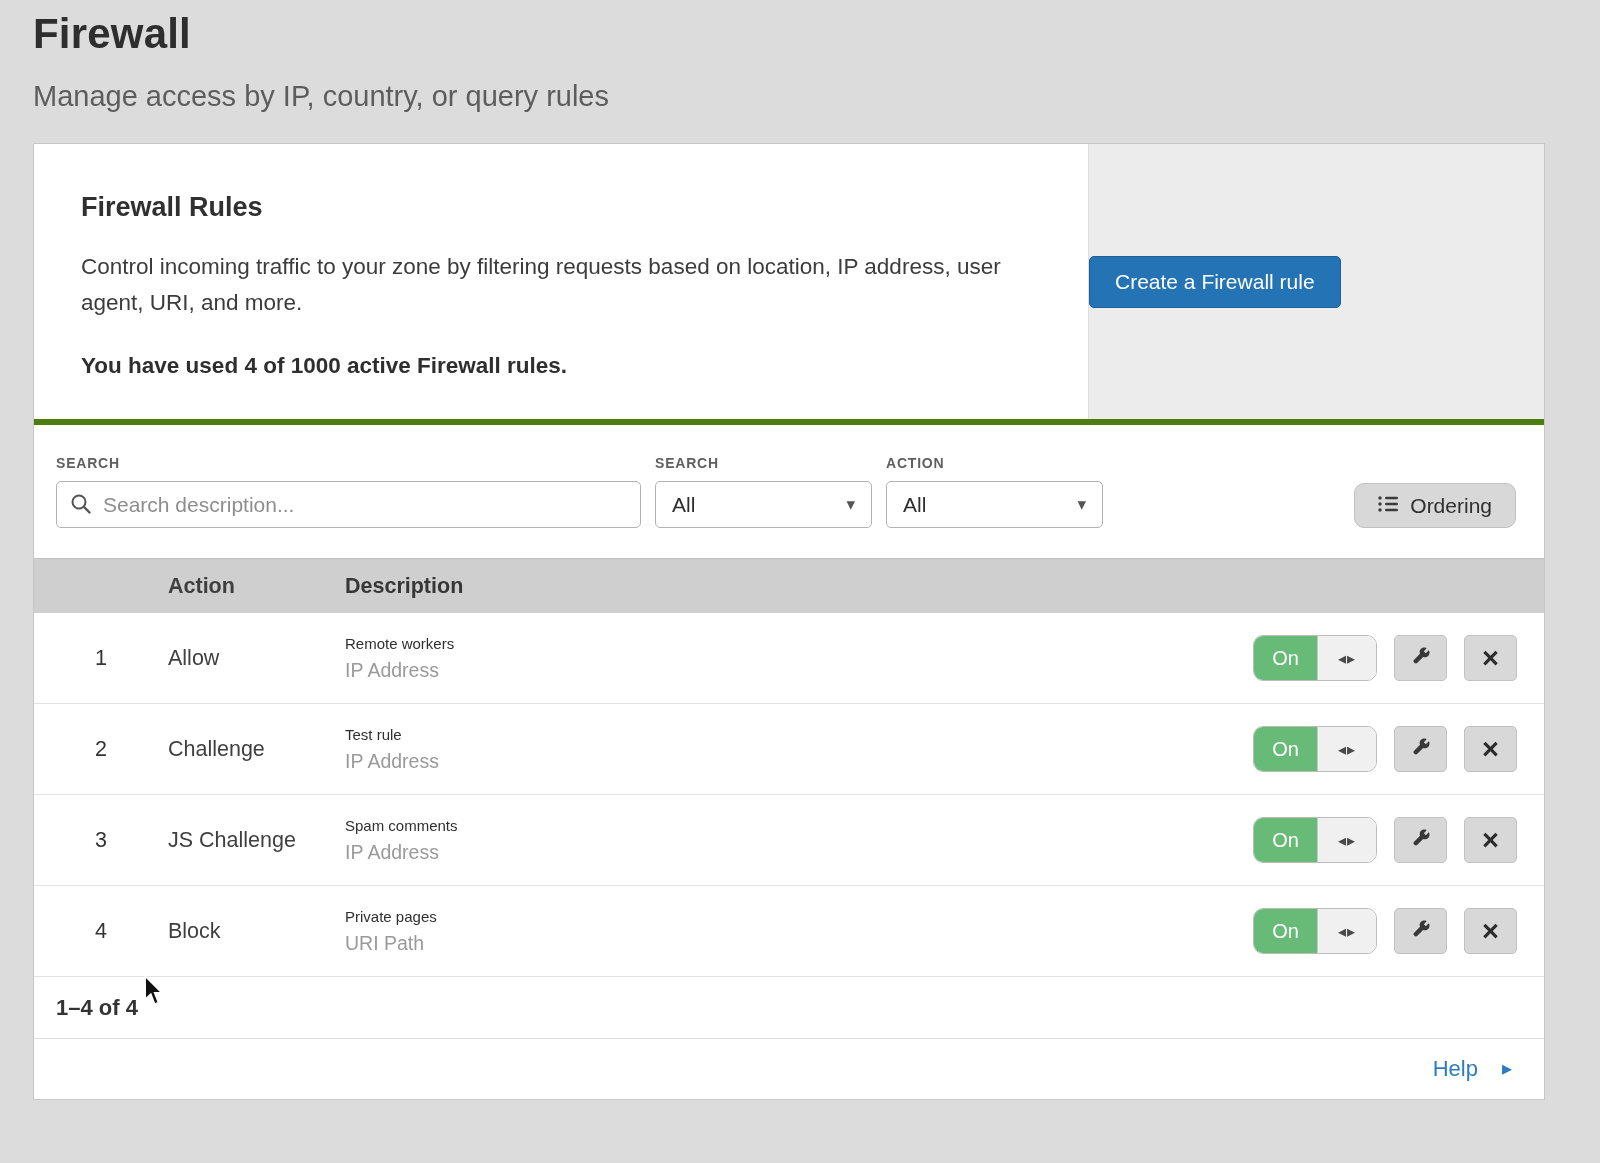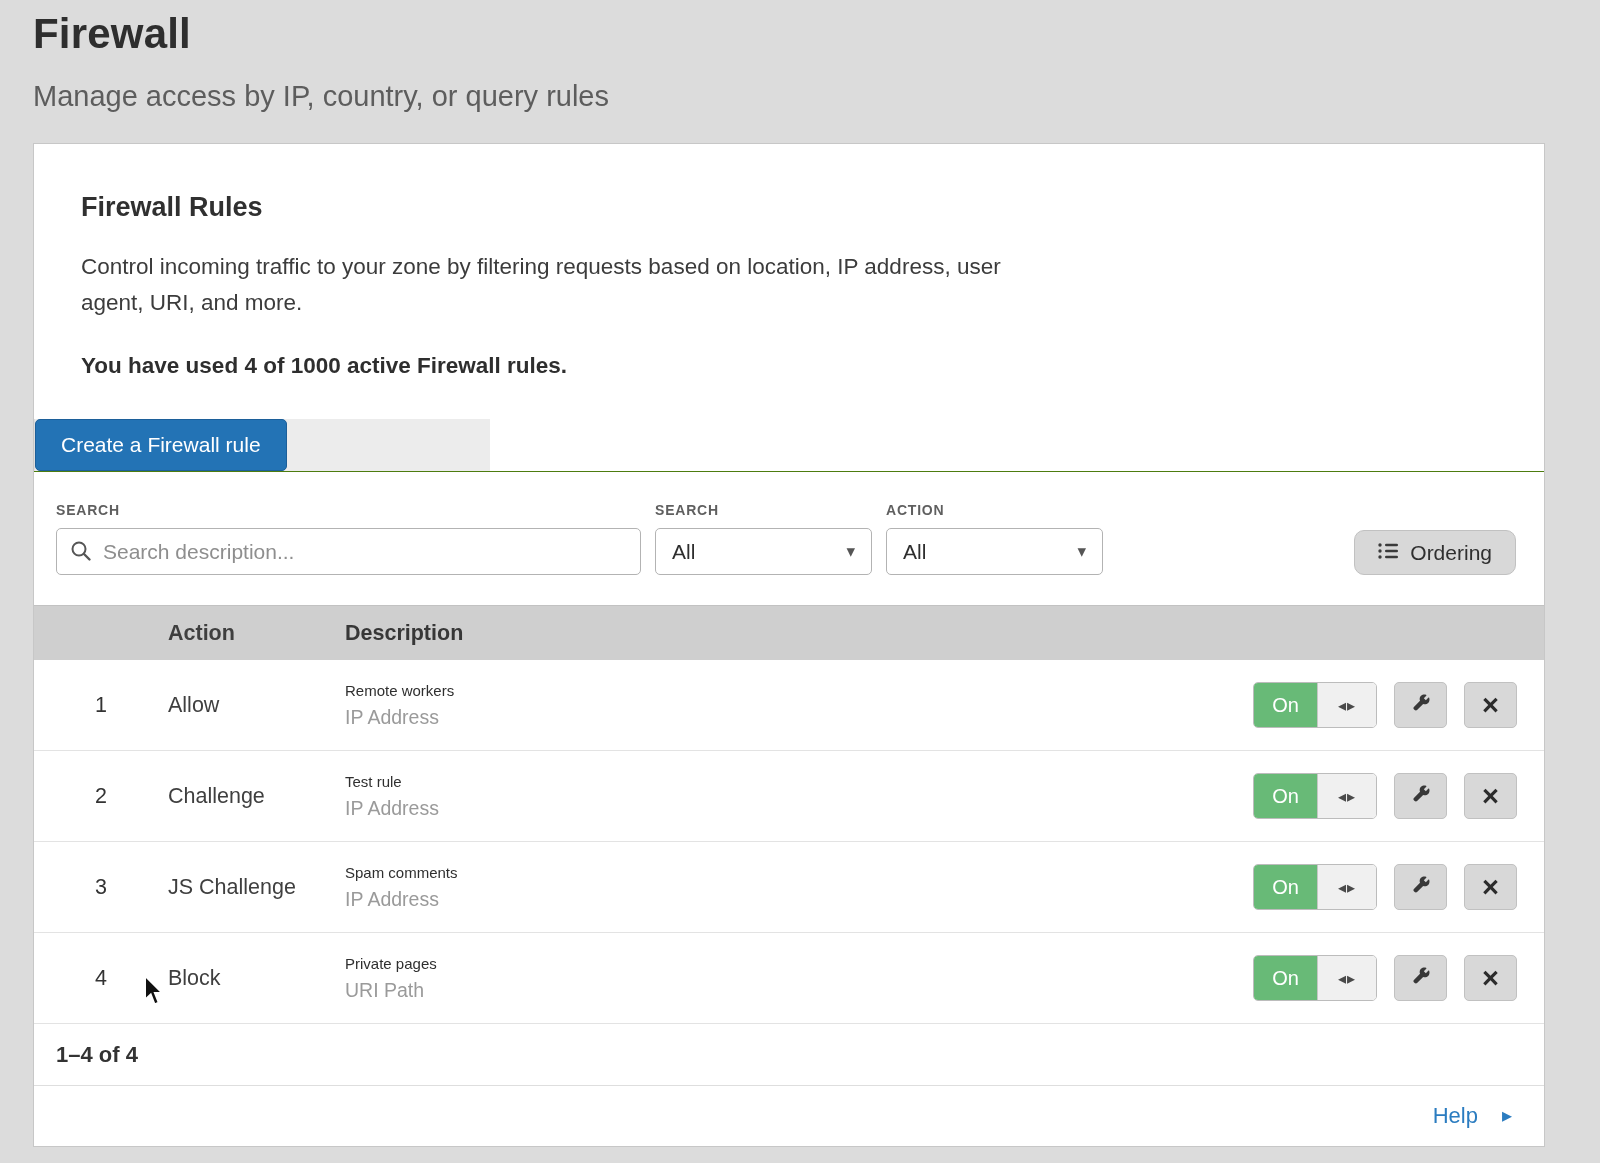--- a/index.html
+++ b/index.html
@@ -15,21 +15,21 @@
   .page-header { padding:10px 0 0 33px; }
   .page-title { font-size:42px; font-weight:700; color:#2e2e2e; letter-spacing:0.2px; }
   .page-subtitle { font-size:29px; color:#5d5d5d; margin-top:22px; font-weight:400; }
 
   
   .card {
     position:absolute; left:33px; top:143px; width:1512px;
     background:#fff; border:1px solid #c7c7c7;
   }
 
-  .card-top { display:flex; border-bottom:1px solid #4d7c0f; min-height:281px;flex-direction:column; }
+  .card-top { display:flex; border-bottom:6px solid #4d7c0f; min-height:281px; }
   .card-top-left { flex:1; padding:48px 60px 40px 47px; }
   .card-heading { font-size:27px; font-weight:700; color:#303030; margin-bottom:26px; }
   .card-desc { font-size:22.5px; color:#3c3c3c; line-height:1.6; max-width:960px; }
   .card-usage { font-size:22.5px; font-weight:700; color:#2e2e2e; margin-top:32px; }
   .card-top-right {
     width:456px; background:#ececec; border-left:1px solid #dedede;
     display:flex; align-items:center; justify-content:flex-start;
   }
   .btn-primary {
     background:#2373b5; border:1px solid #1c5f99; color:#fff;
@@ -76,21 +76,21 @@
   .col-action { width:177px; font-size:21.5px; color:#3f3f3f; }
   .col-desc { flex:1; }
   .rule-row {
     display:flex; align-items:center; height:91px;
     border-bottom:1px solid #e3e3e3; padding-right:27px; background:#fff;
   }
   .desc-primary { font-size:15px; color:#2f2f2f; margin-bottom:7px; }
   .desc-secondary { font-size:19.5px; color:#9a9a9a; }
   .row-controls { display:flex; align-items:center; }
   .toggle {
-    display:flex; height:46px; border-radius:5px; overflow:hidden;
+    display:flex; height:46px; border-radius:10px; overflow:hidden;
     border:1px solid #bcbcbc; cursor:pointer;
   }
   .toggle-on {
     width:63px; background:#68ba77; color:#fff;
     display:flex; align-items:center; justify-content:center; font-size:20px;
   }
   .toggle-handle {
     width:59px; background:#f0f0f0; border-left:1px solid #c6c6c6;
     display:flex; align-items:center; justify-content:center;
     color:#4a4a4a; font-size:16px; letter-spacing:1px;

